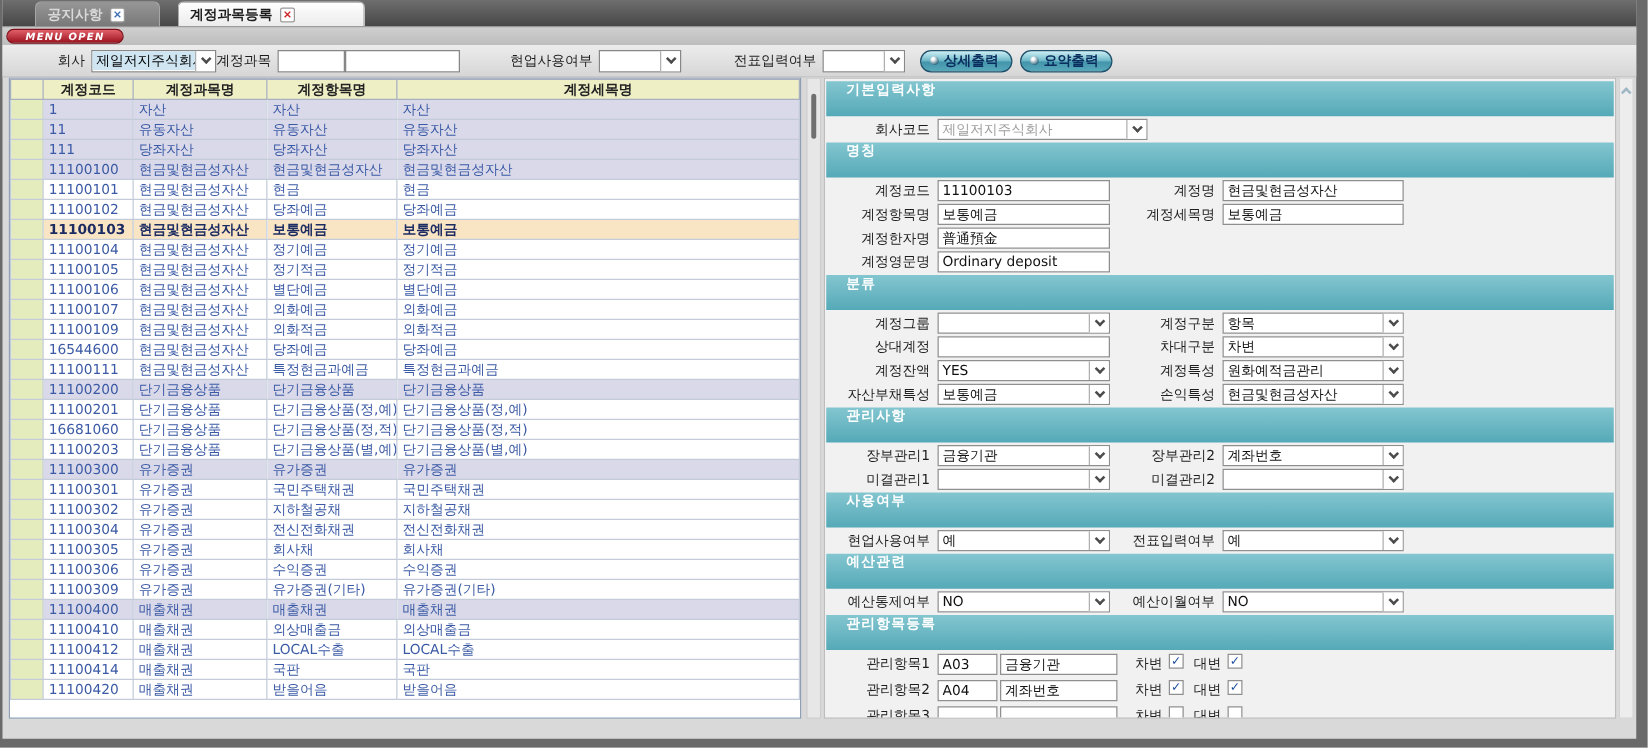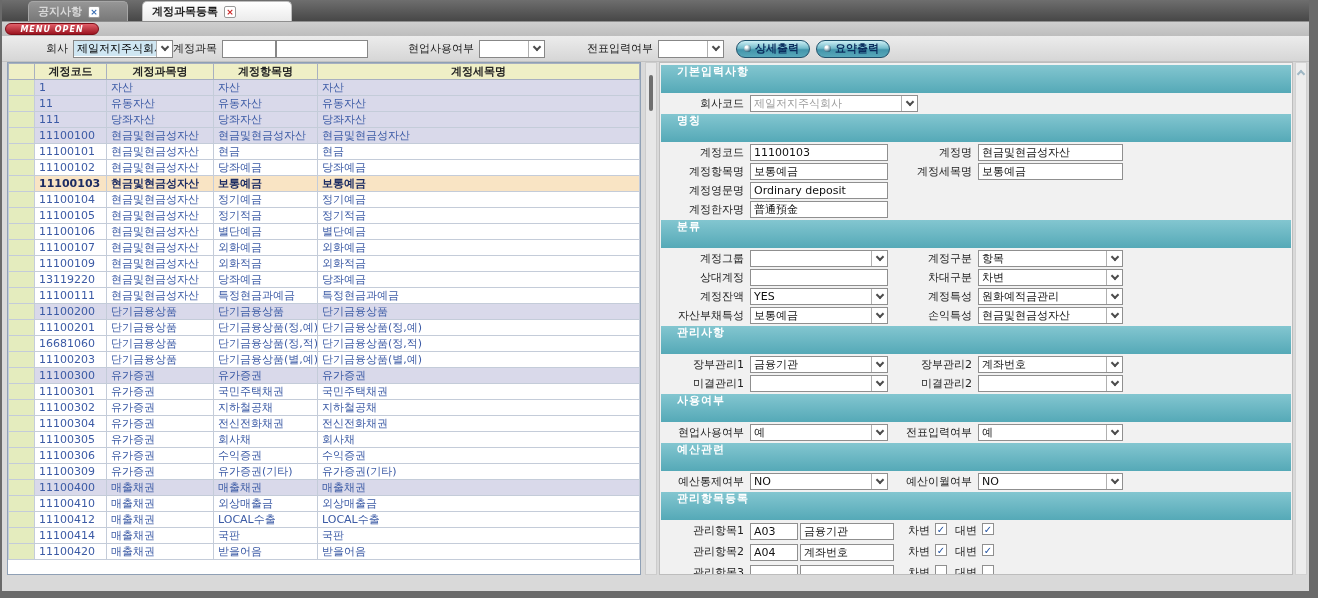--- a/index.html
+++ b/index.html
@@ -304,21 +304,21 @@
             </tr>
             <tr class="normal">
               <td class="rowsel"></td>
               <td>11100109</td>
               <td>현금및현금성자산</td>
               <td>외화적금</td>
               <td>외화적금</td>
             </tr>
             <tr class="normal">
               <td class="rowsel"></td>
-              <td>13119220</td>
+              <td>16544600</td>
               <td>현금및현금성자산</td>
               <td>당좌예금</td>
               <td>당좌예금</td>
             </tr>
             <tr class="normal">
               <td class="rowsel"></td>
               <td>11100111</td>
               <td>현금및현금성자산</td>
               <td>특정현금과예금</td>
               <td>특정현금과예금</td>
@@ -462,26 +462,26 @@
             <span class="lbl2">계정명</span>
             <input class="fld w2" value="현금및현금성자산" style="">
           </div>
           <div class="frow">
             <span class="lbl1">계정항목명</span>
             <input class="fld w1" value="보통예금" style="">
             <span class="lbl2">계정세목명</span>
             <input class="fld w2" value="보통예금" style="">
           </div>
           <div class="frow">
+            <span class="lbl1">계정한자명</span>
+            <input class="fld w1" value="普通預金" style="">
+          </div>
+          <div class="frow">
             <span class="lbl1">계정영문명</span>
             <input class="fld w1" value="Ordinary deposit" style="">
-          </div>
-          <div class="frow">
-            <span class="lbl1">계정한자명</span>
-            <input class="fld w1" value="普通預金" style="">
           </div>
           <div class="sec-h">분류</div>
           <div class="frow">
             <span class="lbl1">계정그룹</span>
             <div class="sel-box w1">
               <span class="sval"></span>
               <span class="chevbox">
                 <span class="chev"></span>
               </span>
             </div>

